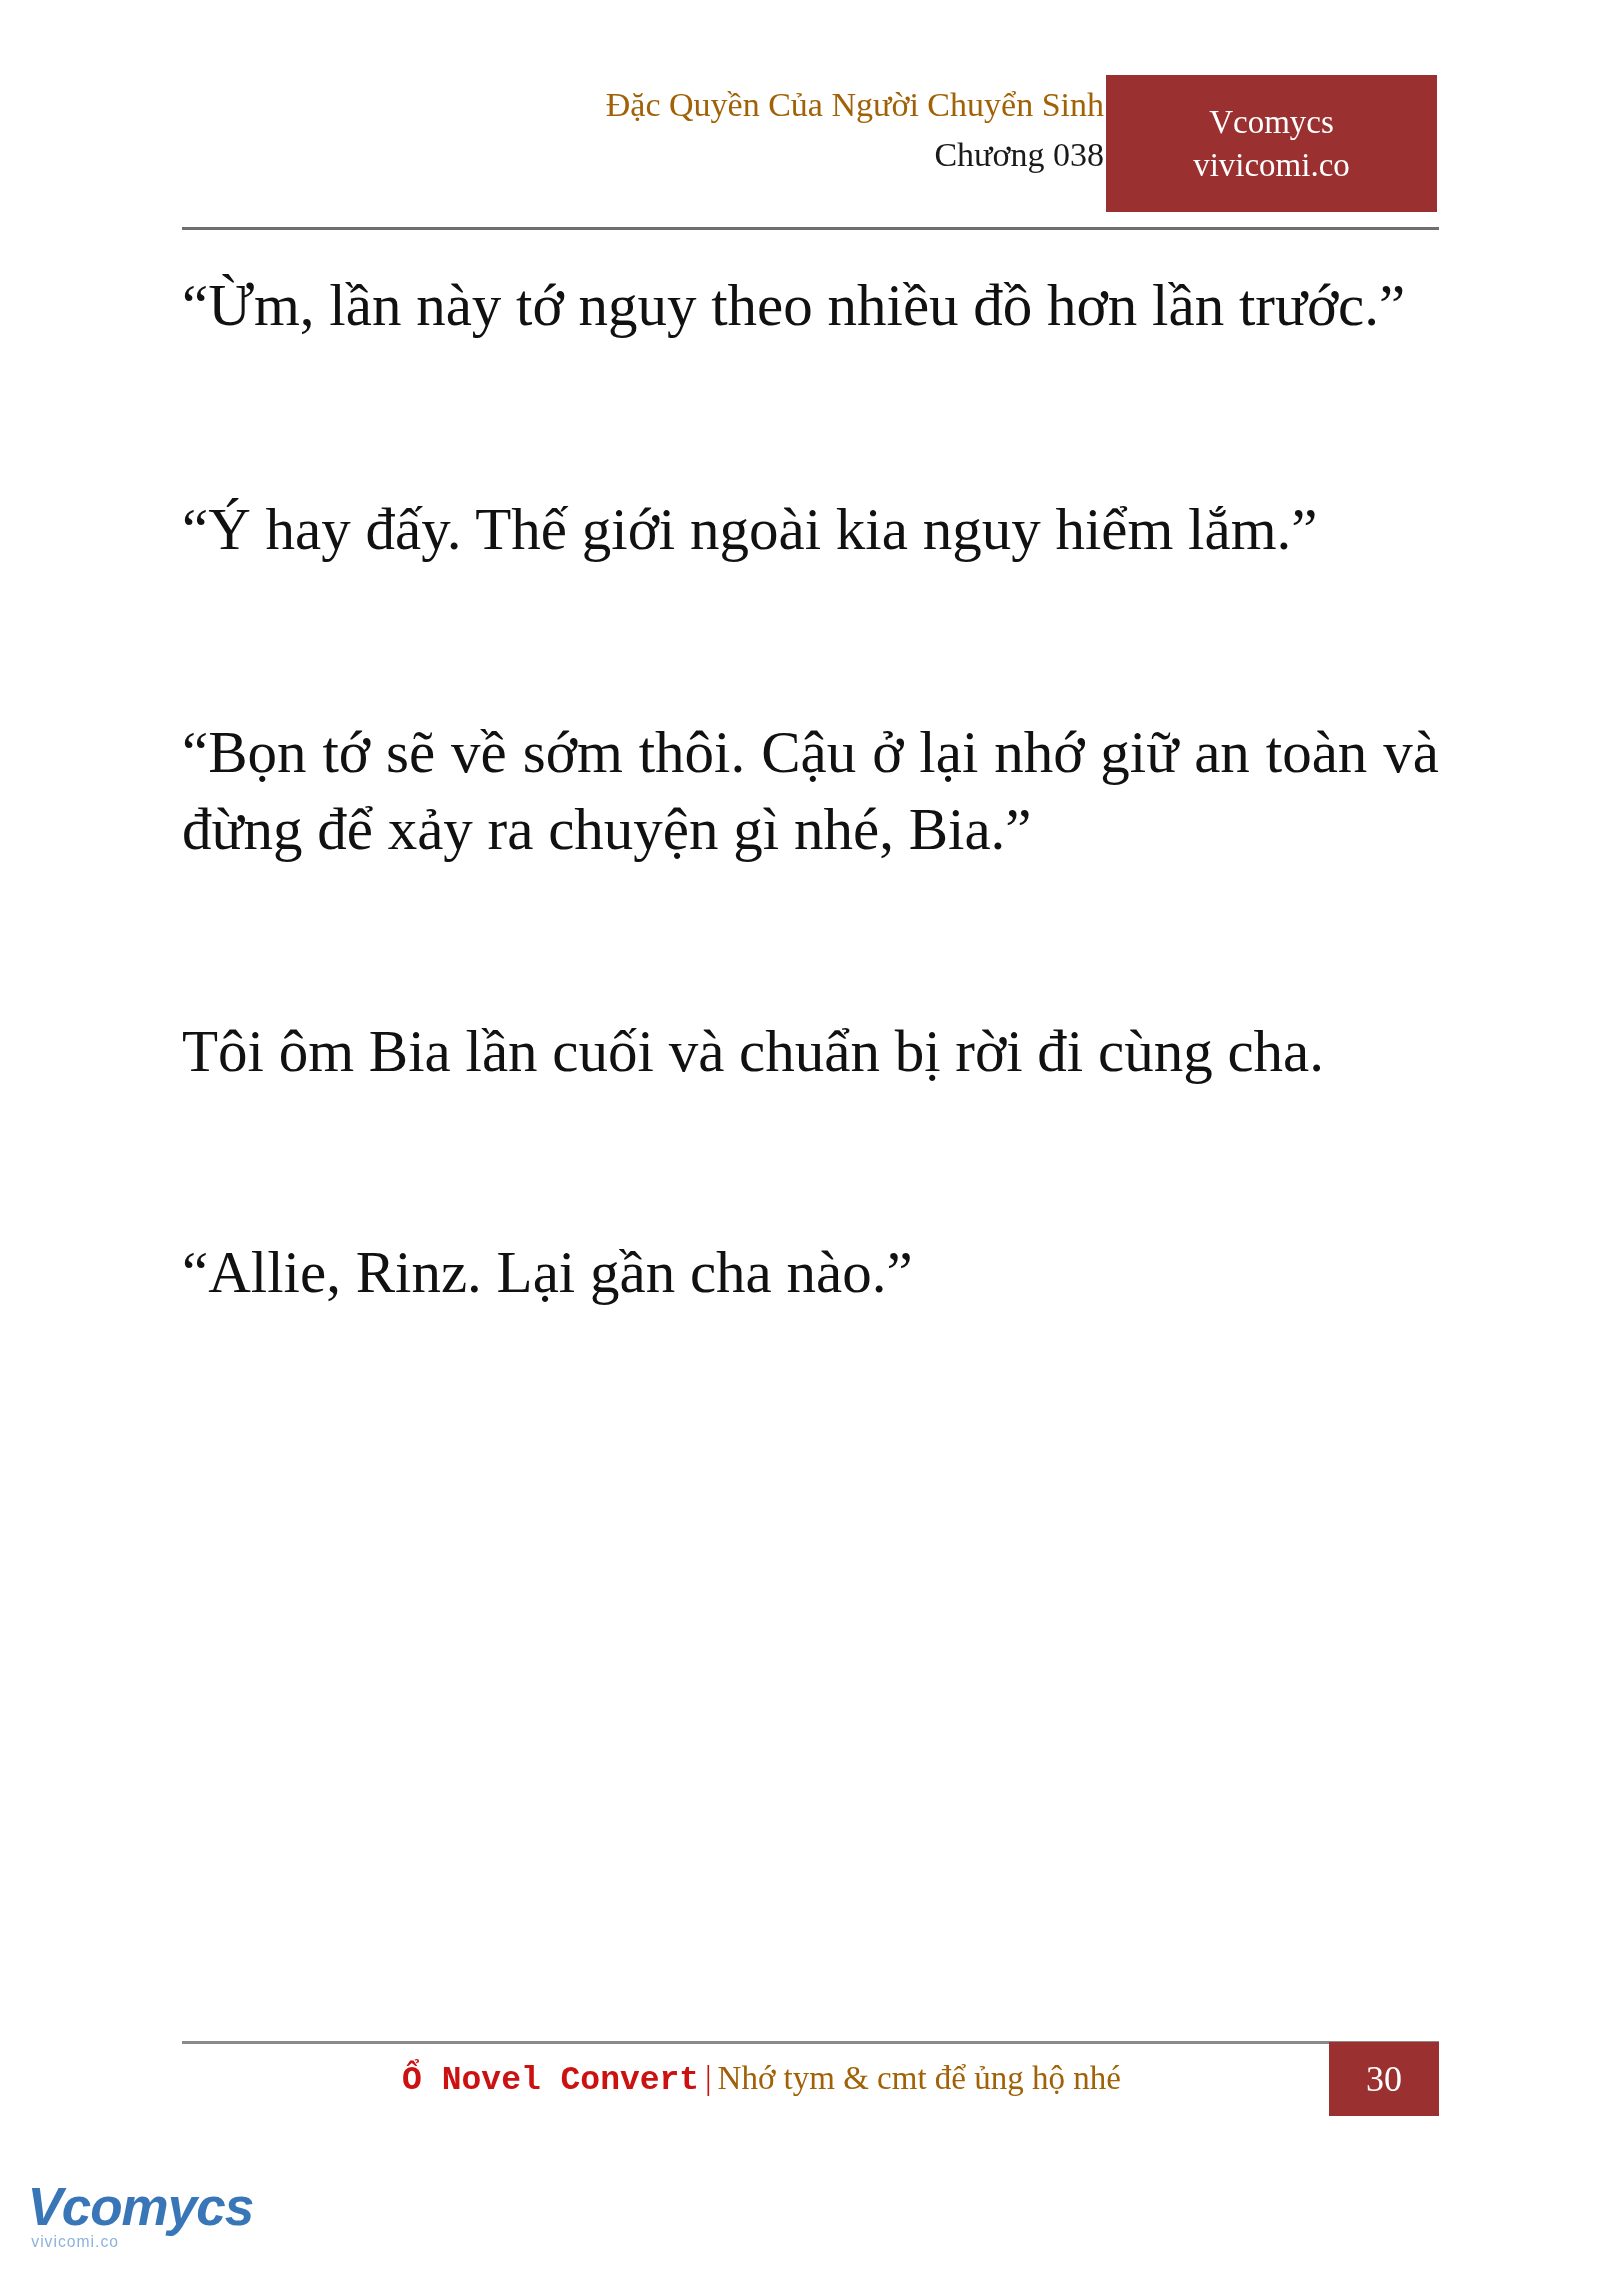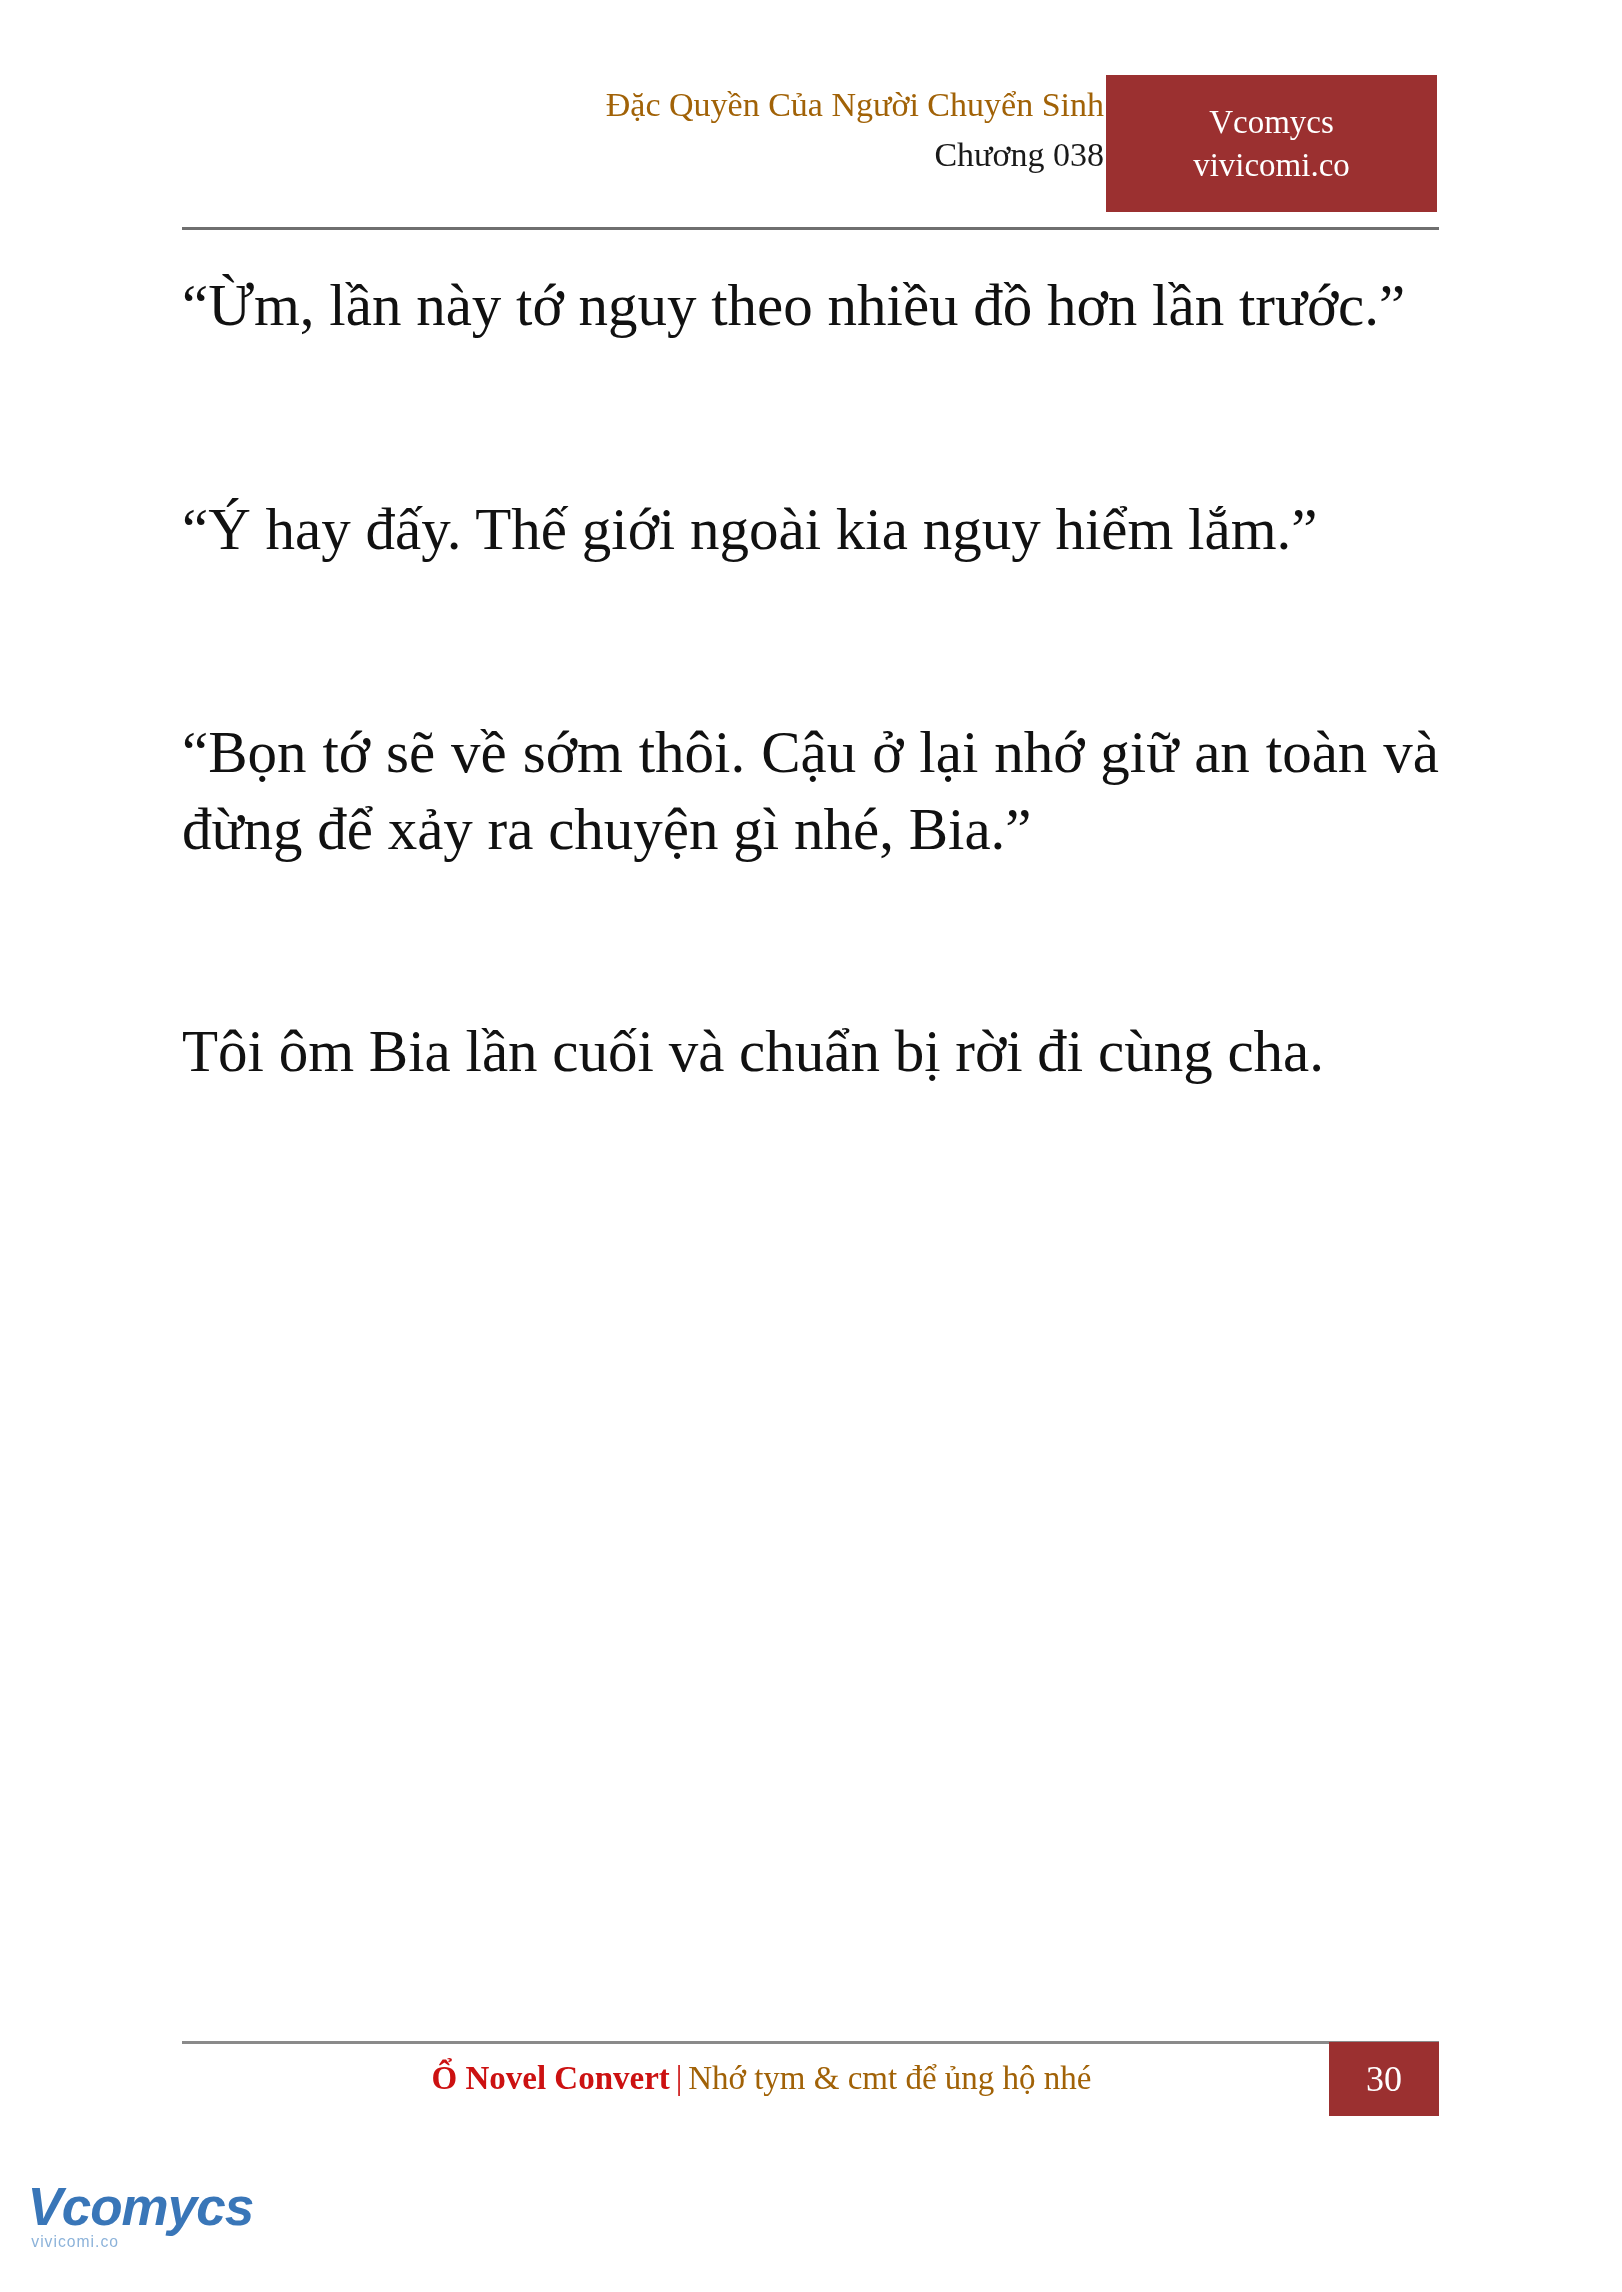--- a/index.html
+++ b/index.html
@@ -129,21 +129,21 @@
     left: 0;
     top: 9.8px;
     width: 1159px;
     text-align: center;
     font-size: 33px;
     white-space: nowrap;
   }
   .footer-center .fc-brand {
     color: #cc1111;
     font-weight: bold;
-    font-family: Liberation Serif, serif;
+    font-family: Liberation Mono, monospace;
   }
   .footer-center .fc-sep {
     color: #cc1111;
     margin: 0 5.9px;
   }
   .footer-center .fc-note {
     color: #a16207;
     font-family: "Liberation Serif", serif;
   }
   .page-number-box {
@@ -207,20 +207,21 @@
       <div class="b2">vivicomi.co</div>
     </div>
   </div>
   <div class="header-rule"></div>
 
   <div class="content">
     <p class="para p1">“Ừm, lần này tớ nguy theo nhiều đồ hơn lần trước.”</p>
     <p class="para p2">“Ý hay đấy. Thế giới ngoài kia nguy hiểm lắm.”</p>
     <p class="para p3 justify">“Bọn tớ sẽ về sớm thôi. Cậu ở lại nhớ giữ an toàn và đừng để xảy ra chuyện gì nhé, Bia.”</p>
     <p class="para p4">Tôi ôm Bia lần cuối và chuẩn bị rời đi cùng cha.</p>
+    <p class="para p5">“Allie, Rinz. Lại gần cha nào.”</p>
   </div>
 
   <div class="footer-rule"></div>
   <div class="footer">
     <div class="footer-center">
       <span class="fc-brand">Ổ Novel Convert</span><span class="fc-sep">|</span><span class="fc-note">Nhớ tym &amp; cmt để ủng hộ nhé</span>
     </div>
     <div class="page-number-box">30</div>
   </div>
 

